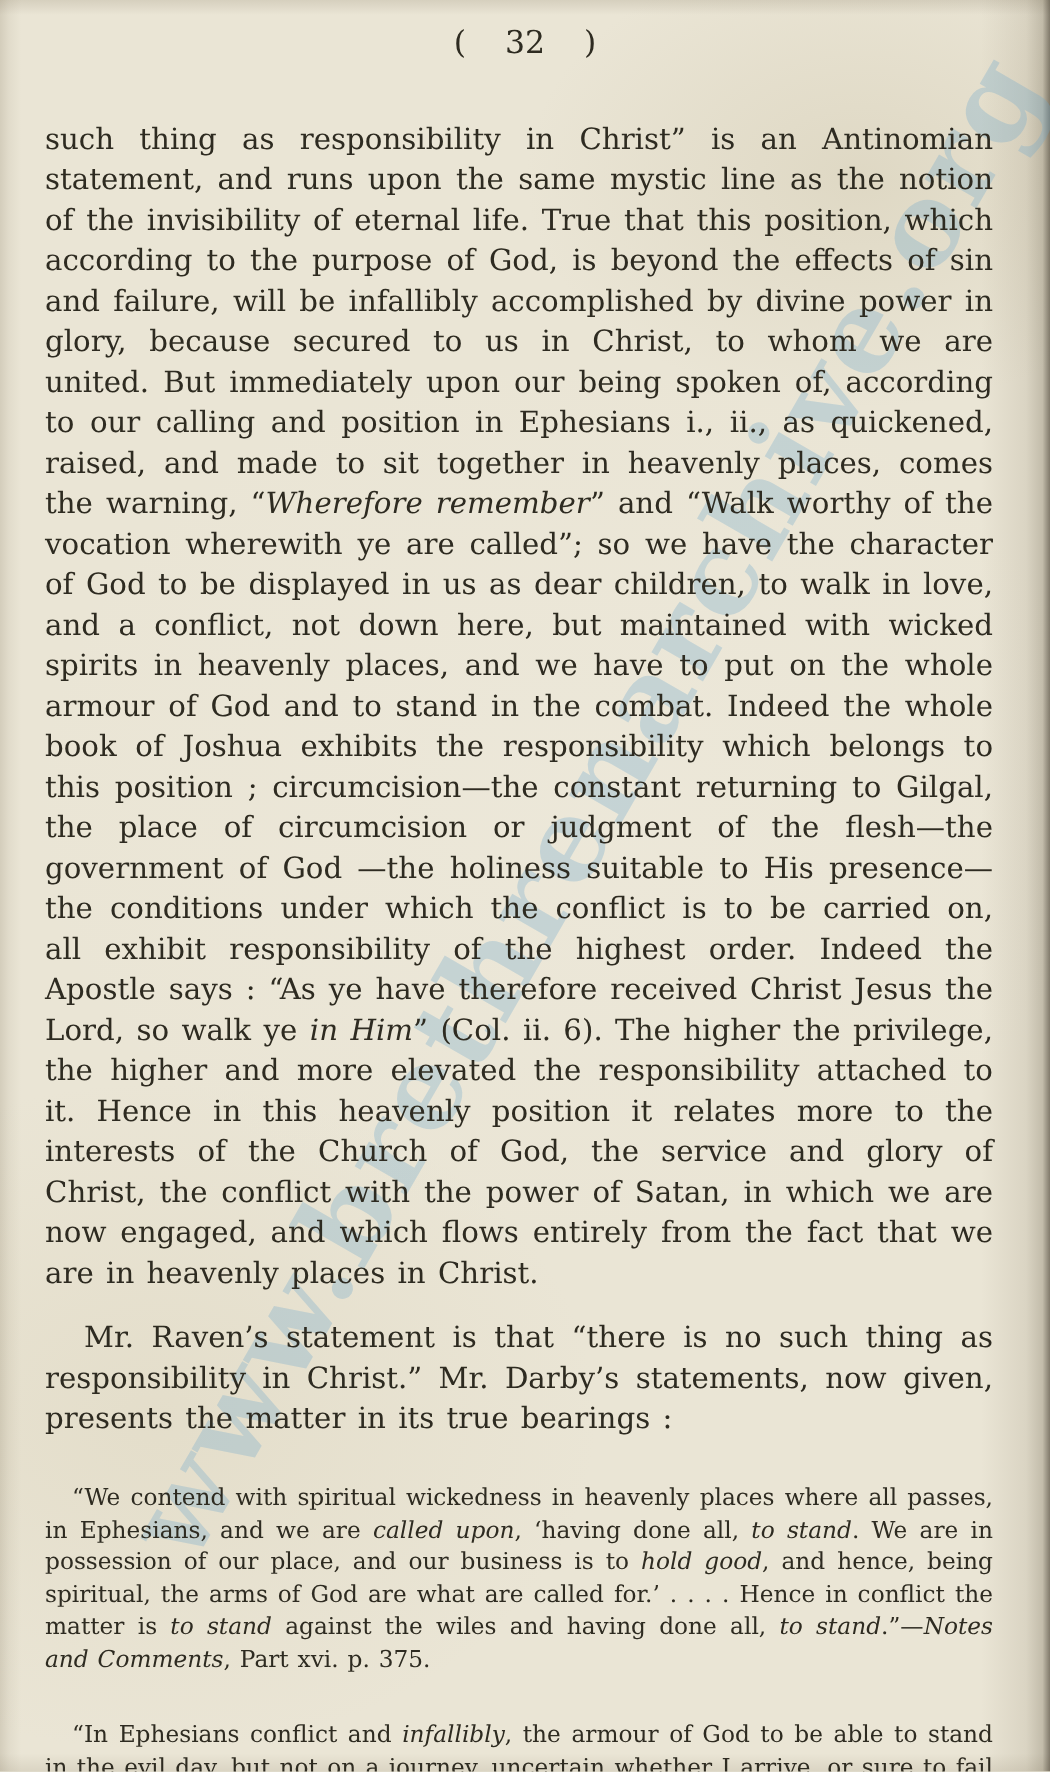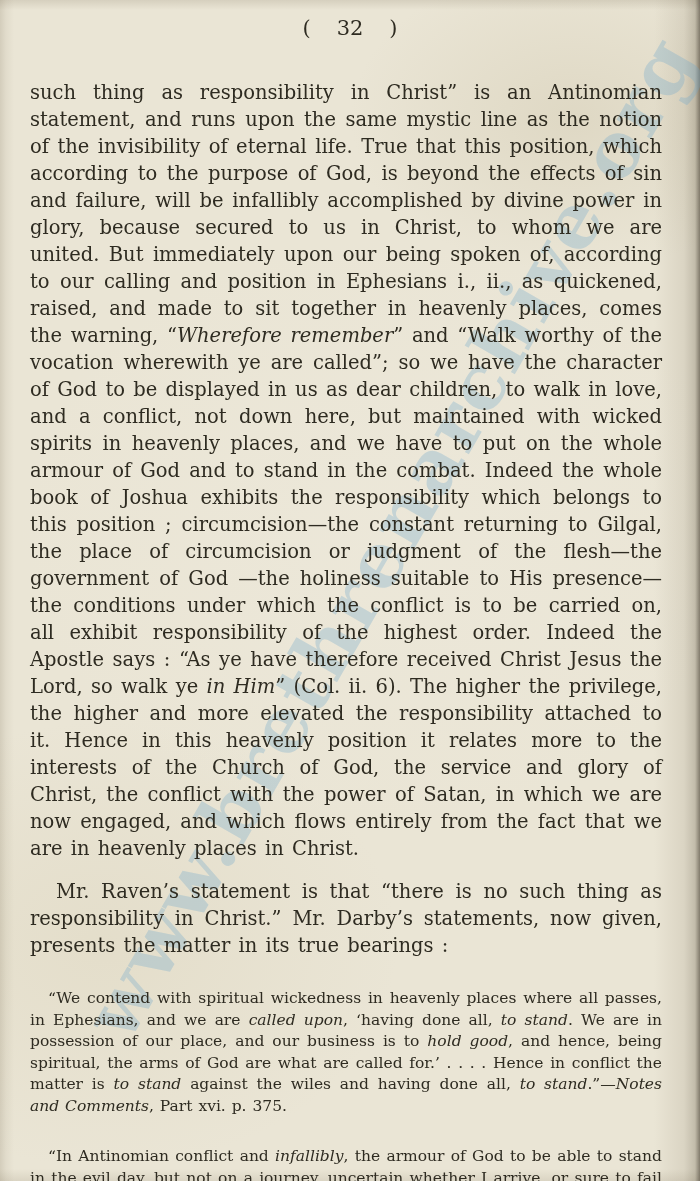--- a/index.html
+++ b/index.html
@@ -74,16 +74,16 @@
   <header class="page-header">
     <span class="paren">(</span>
     <span class="page-number">32</span>
     <span class="paren">)</span>
   </header>
 
   <main class="page-content">
       <p class="main"><span>such thing as responsibility in Christ” is an Antinomian statement, and runs upon the same mystic line as the notion of the invisibility of eternal life.  True that this position, which according to the purpose of God, is beyond the effects of sin and failure, will be infallibly accomplished by divine power in glory, because secured to us in Christ, to whom we are united.  But immediately upon our being spoken of, according to our calling and position in Ephesians i., ii., as quickened, raised, and made to sit together in heavenly places, comes the warning, “</span><span class="it">Wherefore remember</span><span>” and “Walk worthy of the vocation wherewith ye are called”; so we have the character of God to be displayed in us as dear children, to walk in love, and a conflict, not down here, but maintained with wicked spirits in heavenly places, and we have to put on the whole armour of God and to stand in the combat.  Indeed the whole book of Joshua exhibits the responsibility which belongs to this position ; circumcision—the constant returning to Gilgal, the place of circumcision or judgment of the flesh—the government of God —the holiness suitable to His presence—the conditions under which the conflict is to be carried on, all exhibit responsibility of the highest order.  Indeed the Apostle says : “As ye have therefore received Christ Jesus the Lord, so walk ye </span><span class="it">in Him</span><span>” (Col. ii. 6).  The higher the privilege, the higher and more elevated the responsibility attached to it.  Hence in this heavenly position it relates more to the interests of the Church of God, the service and glory of Christ, the conflict with the power of Satan, in which we are now engaged, and which flows entirely from the fact that we are in heavenly places in Christ.</span></p>
       <p class="main indent gap"><span>Mr. Raven’s statement is that “there is no such thing as responsibility in Christ.”   Mr. Darby’s statements, now given, presents the matter in its true bearings :</span></p>
       <p class="small"><span>“We contend with spiritual wickedness in heavenly places where all passes, in Ephesians, and we are </span><span class="it">called upon</span><span>, ‘having done all, </span><span class="it">to stand</span><span>.  We are in possession of our place, and our business is to </span><span class="it">hold good</span><span>, and hence, being spiritual, the arms of God are what are called for.’ . . . .  Hence in conflict the matter is </span><span class="it">to stand</span><span> against the wiles and having done all, </span><span class="it">to stand</span><span>.”—</span><span class="it">Notes and Comments</span><span>, Part xvi. p. 375.</span></p>
-      <p class="small"><span>“In Antinomian conflict and </span><span class="it">infallibly</span><span>, the armour of God to be able to stand in the evil day, but not on a journey, uncertain whether I arrive, or sure to fail in</span></p>
+      <p class="small"><span>“In Ephesians conflict and </span><span class="it">infallibly</span><span>, the armour of God to be able to stand in the evil day, but not on a journey, uncertain whether I arrive, or sure to fail in</span></p>
     </main>
 
 </div>
 
 </body></html>

